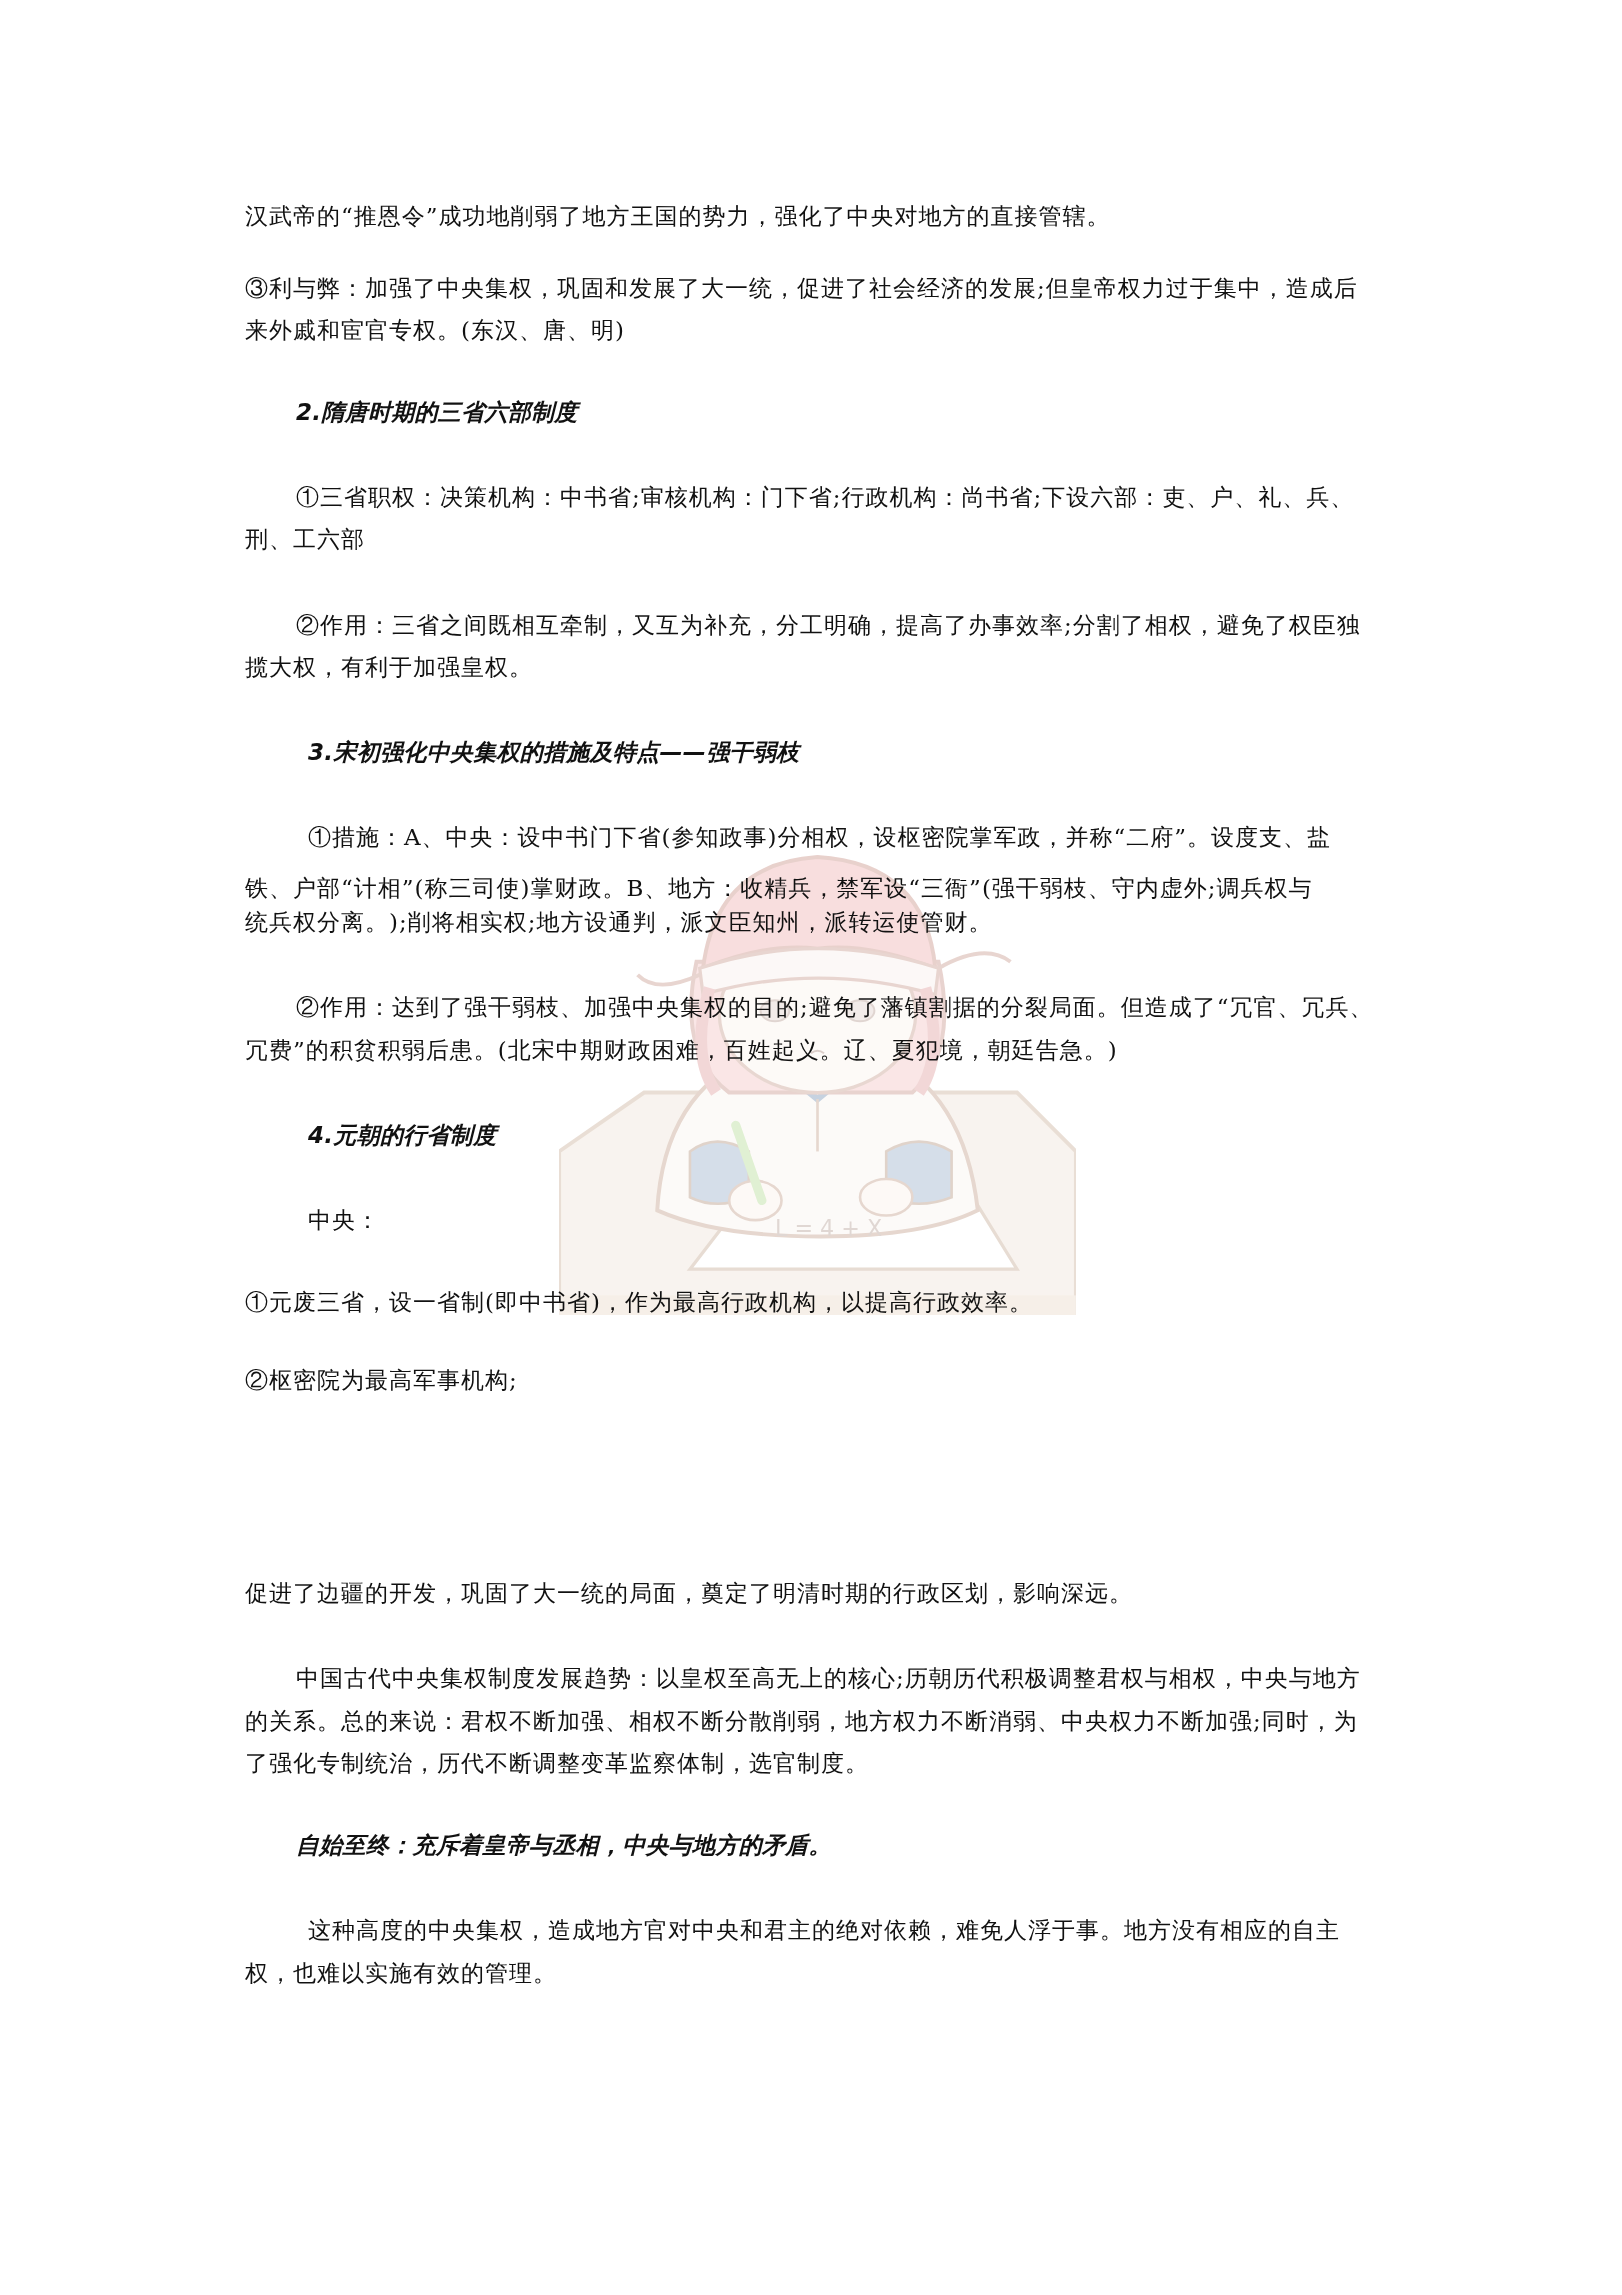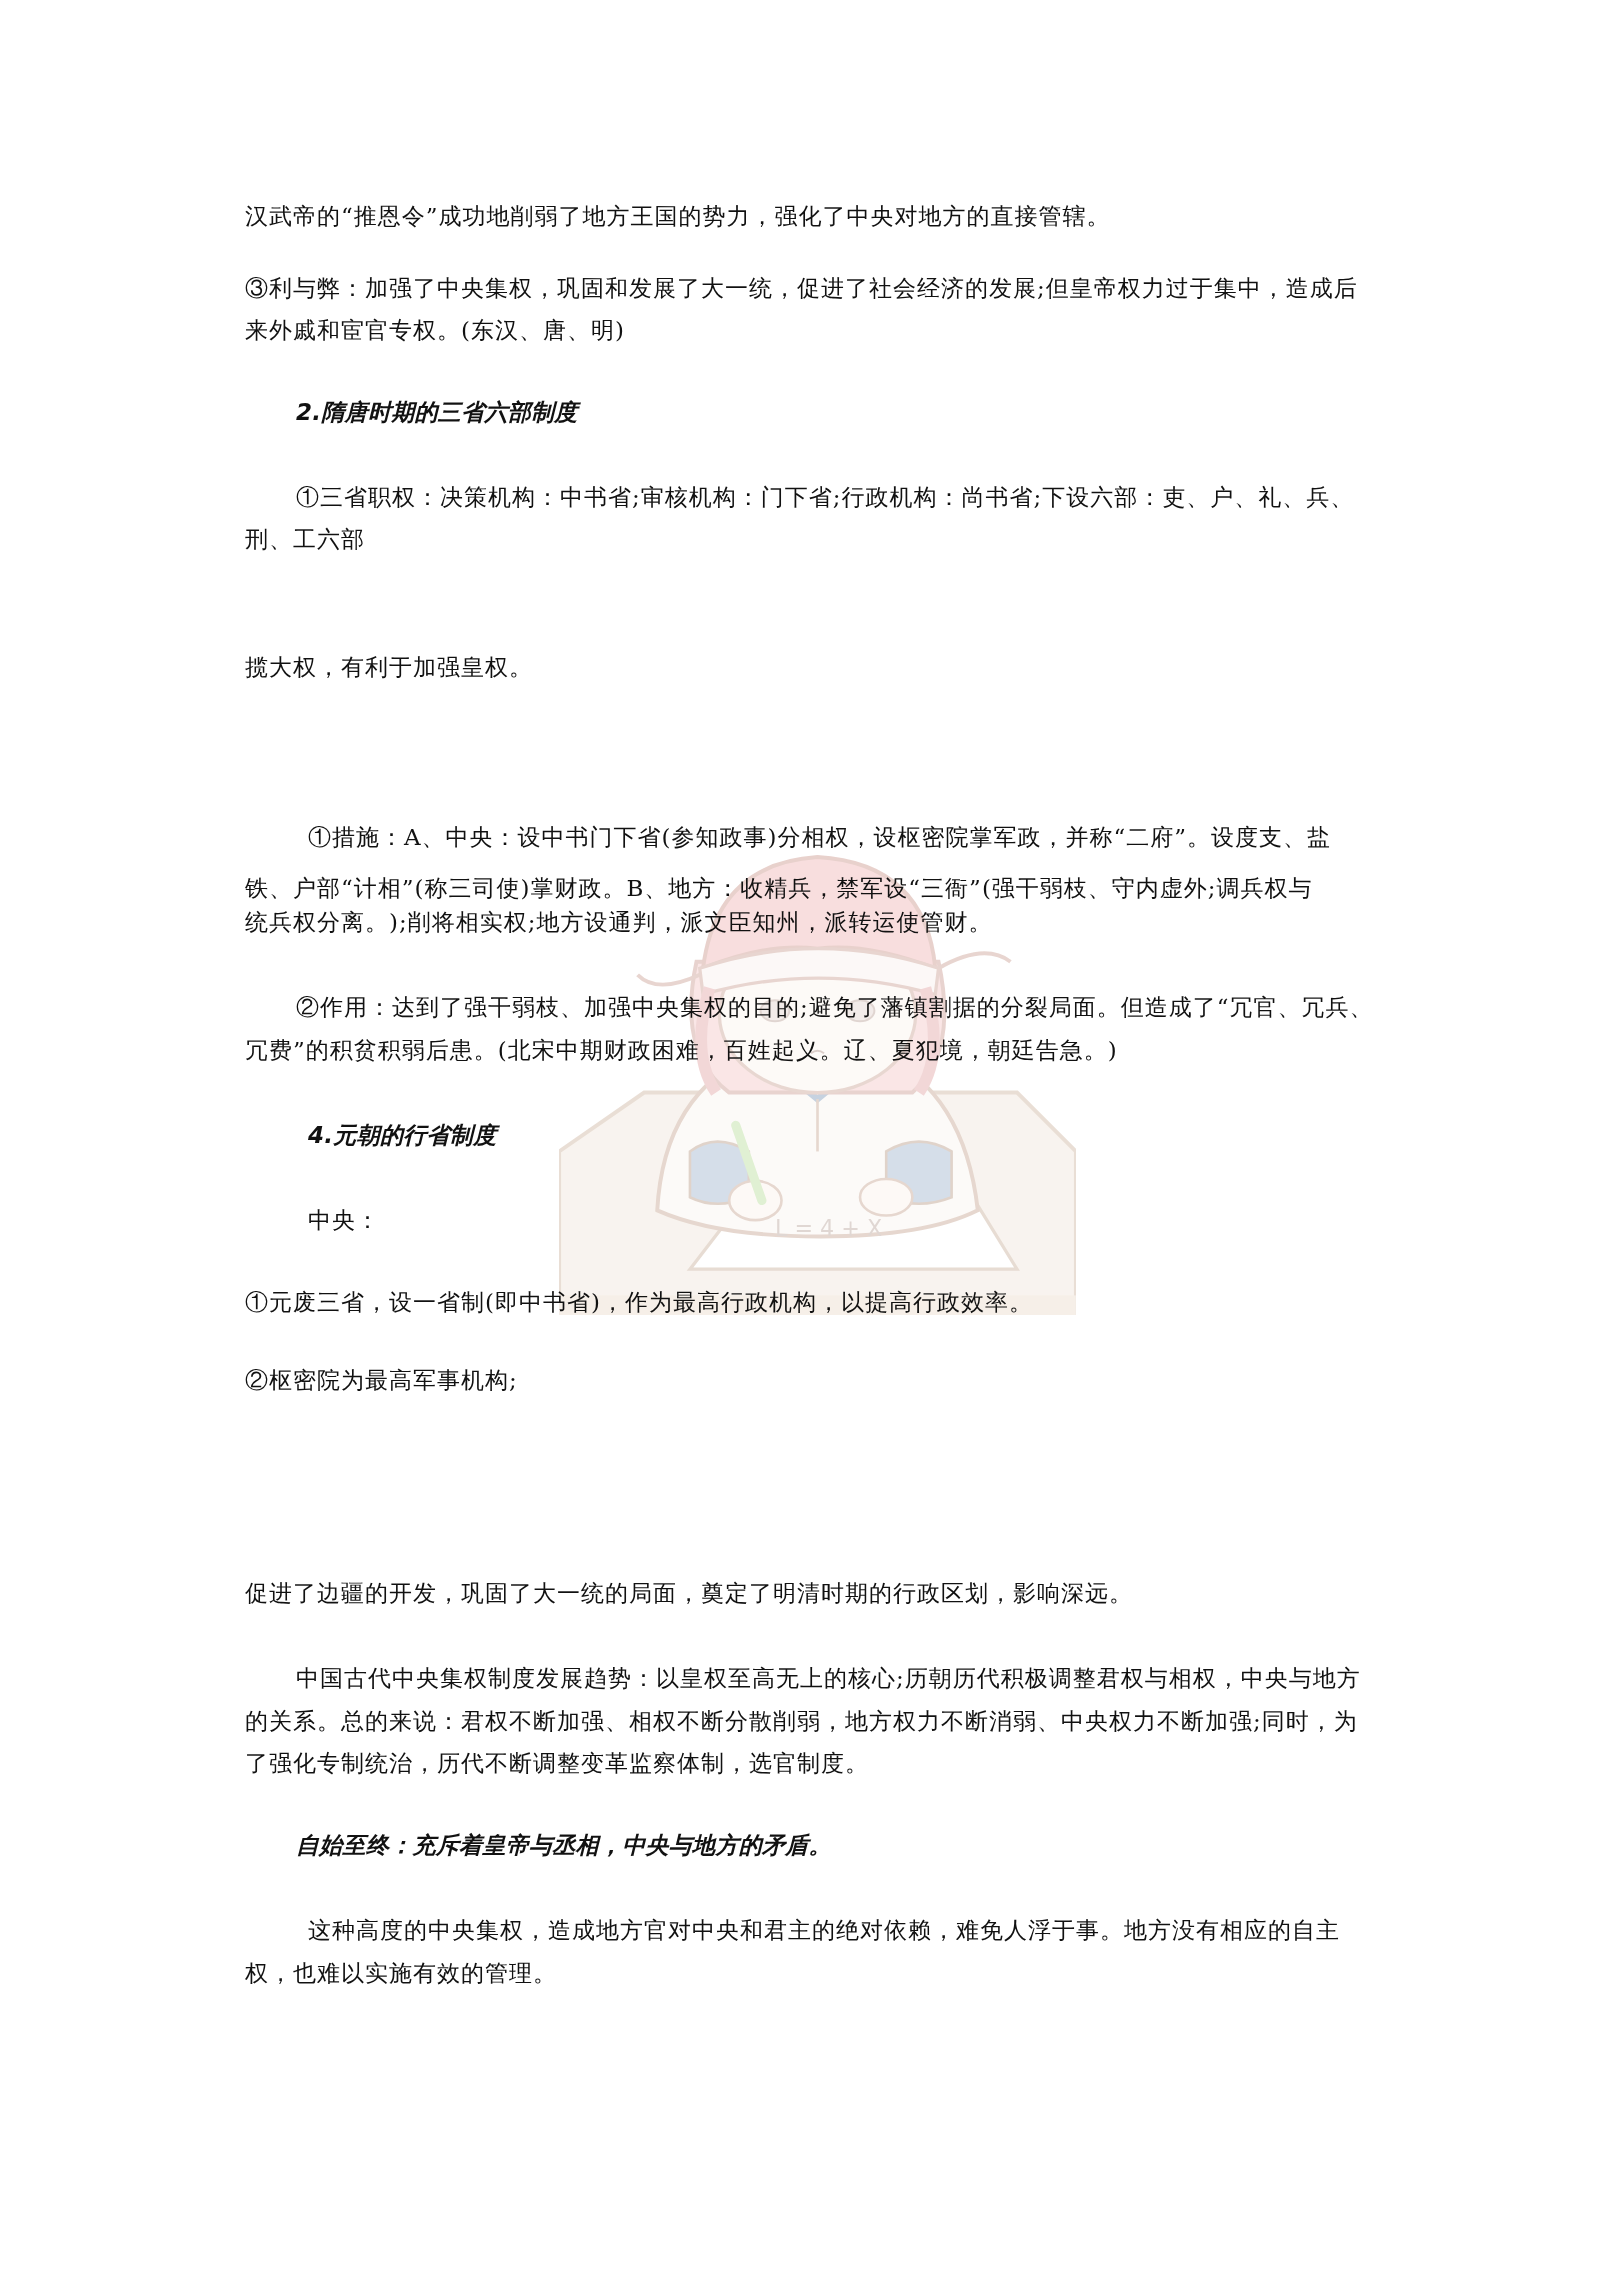--- a/index.html
+++ b/index.html
@@ -62,22 +62,24 @@
   <div class="line" style="top:202px">汉武帝的“推恩令”成功地削弱了地方王国的势力，强化了中央对地方的直接管辖。</div>
 
   <div class="line" style="top:274px">③利与弊：加强了中央集权，巩固和发展了大一统，促进了社会经济的发展;但皇帝权力过于集中，造成后</div>
   <div class="line" style="top:316px">来外戚和宦官专权。(东汉、唐、明)</div>
 
   <div class="line indent-h bold" style="top:398px">2.隋唐时期的三省六部制度</div>
 
   <div class="line indent-2" style="top:483px">①三省职权：决策机构：中书省;审核机构：门下省;行政机构：尚书省;下设六部：吏、户、礼、兵、</div>
   <div class="line" style="top:525px">刑、工六部</div>
 
+  <div class="line indent-2" style="top:611px">②作用：三省之间既相互牵制，又互为补充，分工明确，提高了办事效率;分割了相权，避免了权臣独</div>
   <div class="line" style="top:653px">揽大权，有利于加强皇权。</div>
 
+  <div class="line indent-h2 bold" style="top:738px">3.宋初强化中央集权的措施及特点——强干弱枝</div>
 
   <div class="line indent-h2" style="top:823px">①措施：A、中央：设中书门下省(参知政事)分相权，设枢密院掌军政，并称“二府”。设度支、盐</div>
   <div class="line" style="top:874px">铁、户部“计相”(称三司使)掌财政。B、地方：收精兵，禁军设“三衙”(强干弱枝、守内虚外;调兵权与</div>
   <div class="line" style="top:908px">统兵权分离。);削将相实权;地方设通判，派文臣知州，派转运使管财。</div>
 
   <div class="line indent-2" style="top:993px">②作用：达到了强干弱枝、加强中央集权的目的;避免了藩镇割据的分裂局面。但造成了“冗官、冗兵、</div>
   <div class="line" style="top:1036px">冗费”的积贫积弱后患。(北宋中期财政困难，百姓起义。辽、夏犯境，朝廷告急。)</div>
 
   <div class="line indent-h2 bold" style="top:1121px">4.元朝的行省制度</div>
 

